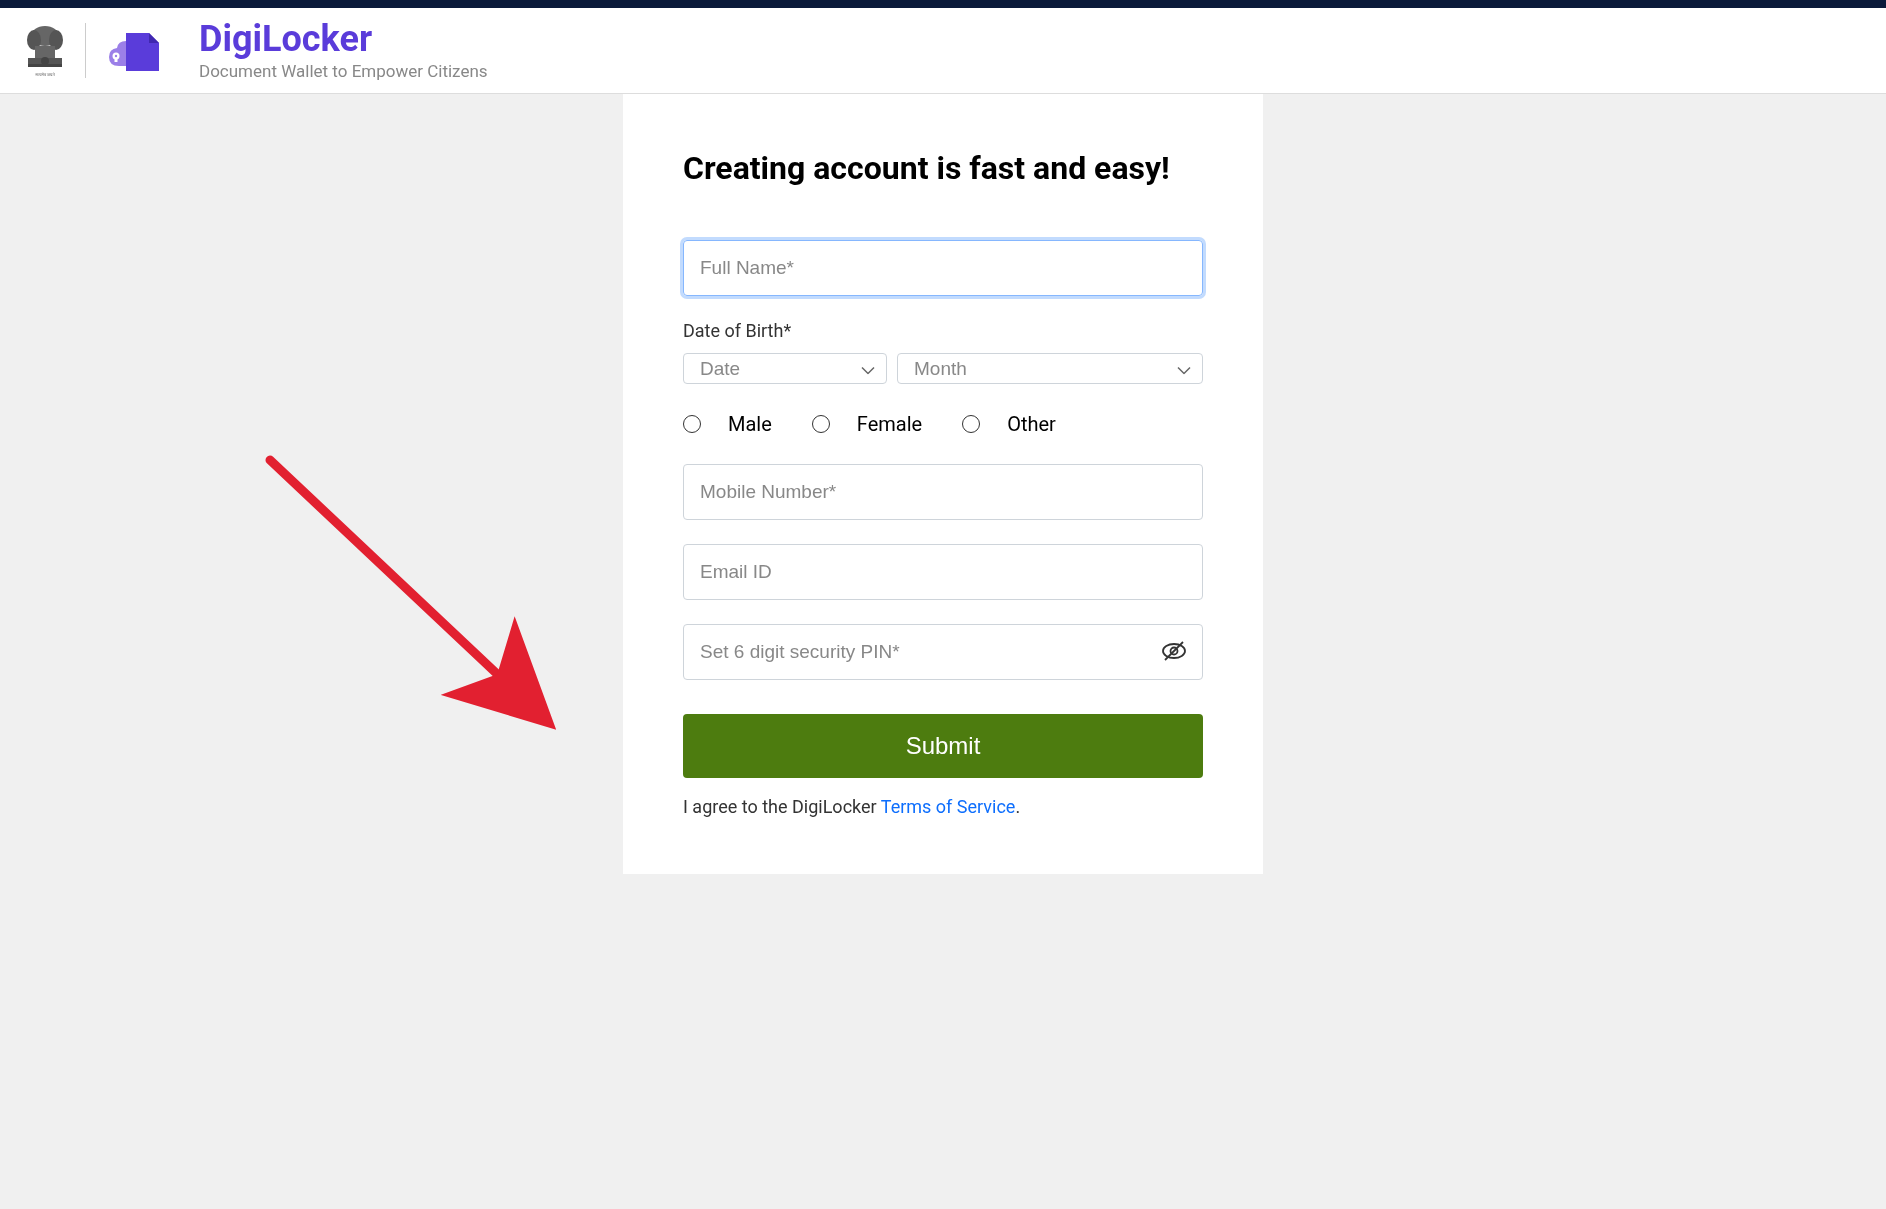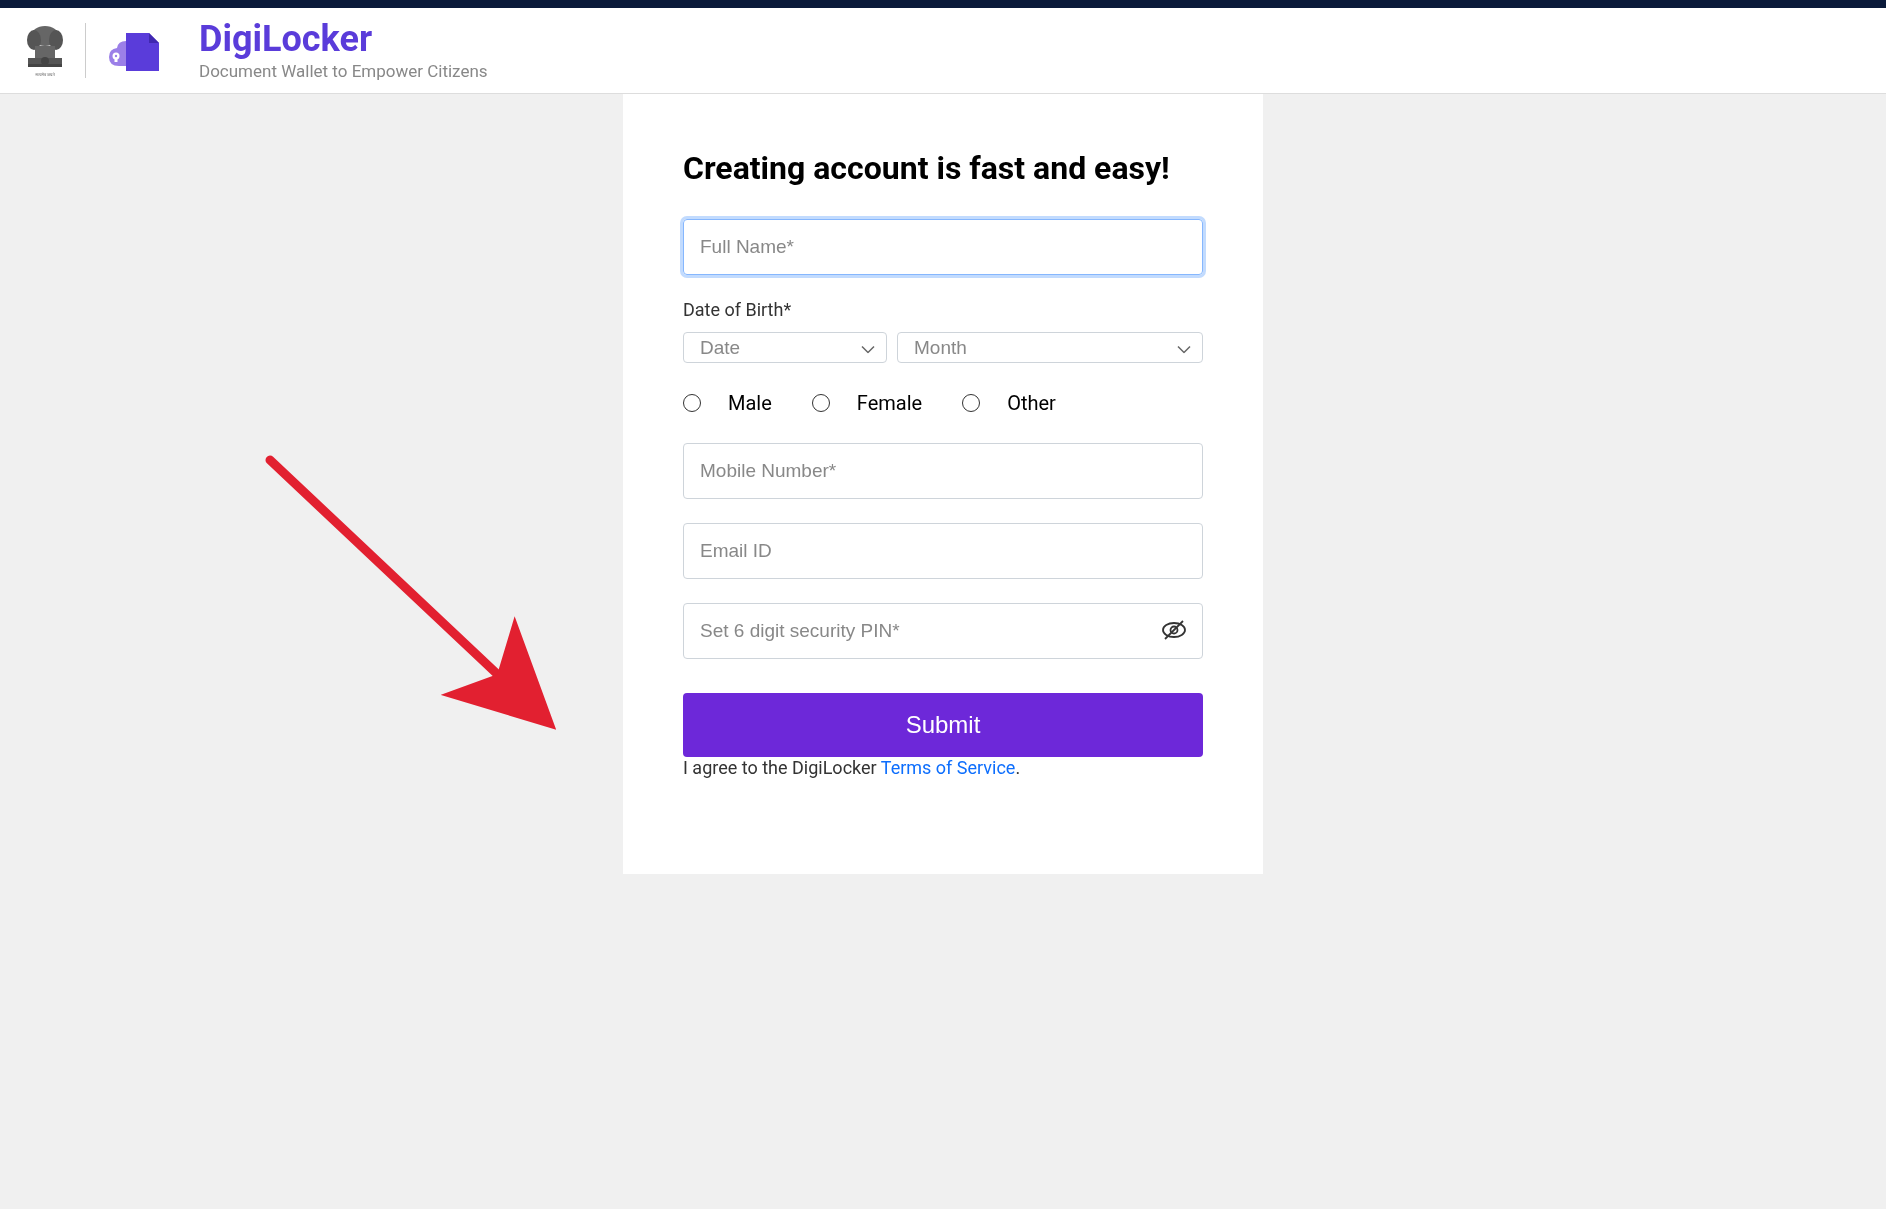--- a/index.html
+++ b/index.html
@@ -87,21 +87,21 @@
       background: white;
       width: 640px;
       padding: 55px 60px 50px 60px;
       min-height: 780px;
     }
     
     .form-title {
       font-size: 32px;
       font-weight: 700;
       color: #000;
-      margin-bottom: 32px;
+      margin-bottom: 53px;
     }
     
     .form-input {
       width: 100%;
       padding: 16px 16px;
       font-size: 19px;
       border: 1px solid #ced4da;
       border-radius: 4px;
       color: #333;
       margin-bottom: 24px;
@@ -200,31 +200,32 @@
       position: absolute;
       right: 16px;
       top: 16px;
       cursor: pointer;
     }
     
     .submit-btn {
       width: 100%;
       padding: 18px;
       font-size: 24px;
-      background: #6d28d9;
+      background: #4d7c0f;
       color: white;
       border: none;
       border-radius: 4px;
       cursor: pointer;
       margin-top: 10px;
     }
     
     .agree-text {
       font-size: 18px;
       color: #333;
+      margin-top: 18px;
     }
     
     .terms-link {
       color: #0d6efd;
       cursor: pointer;
     }
     
     .arrow-overlay {
       position: absolute;
       left: 260px;

